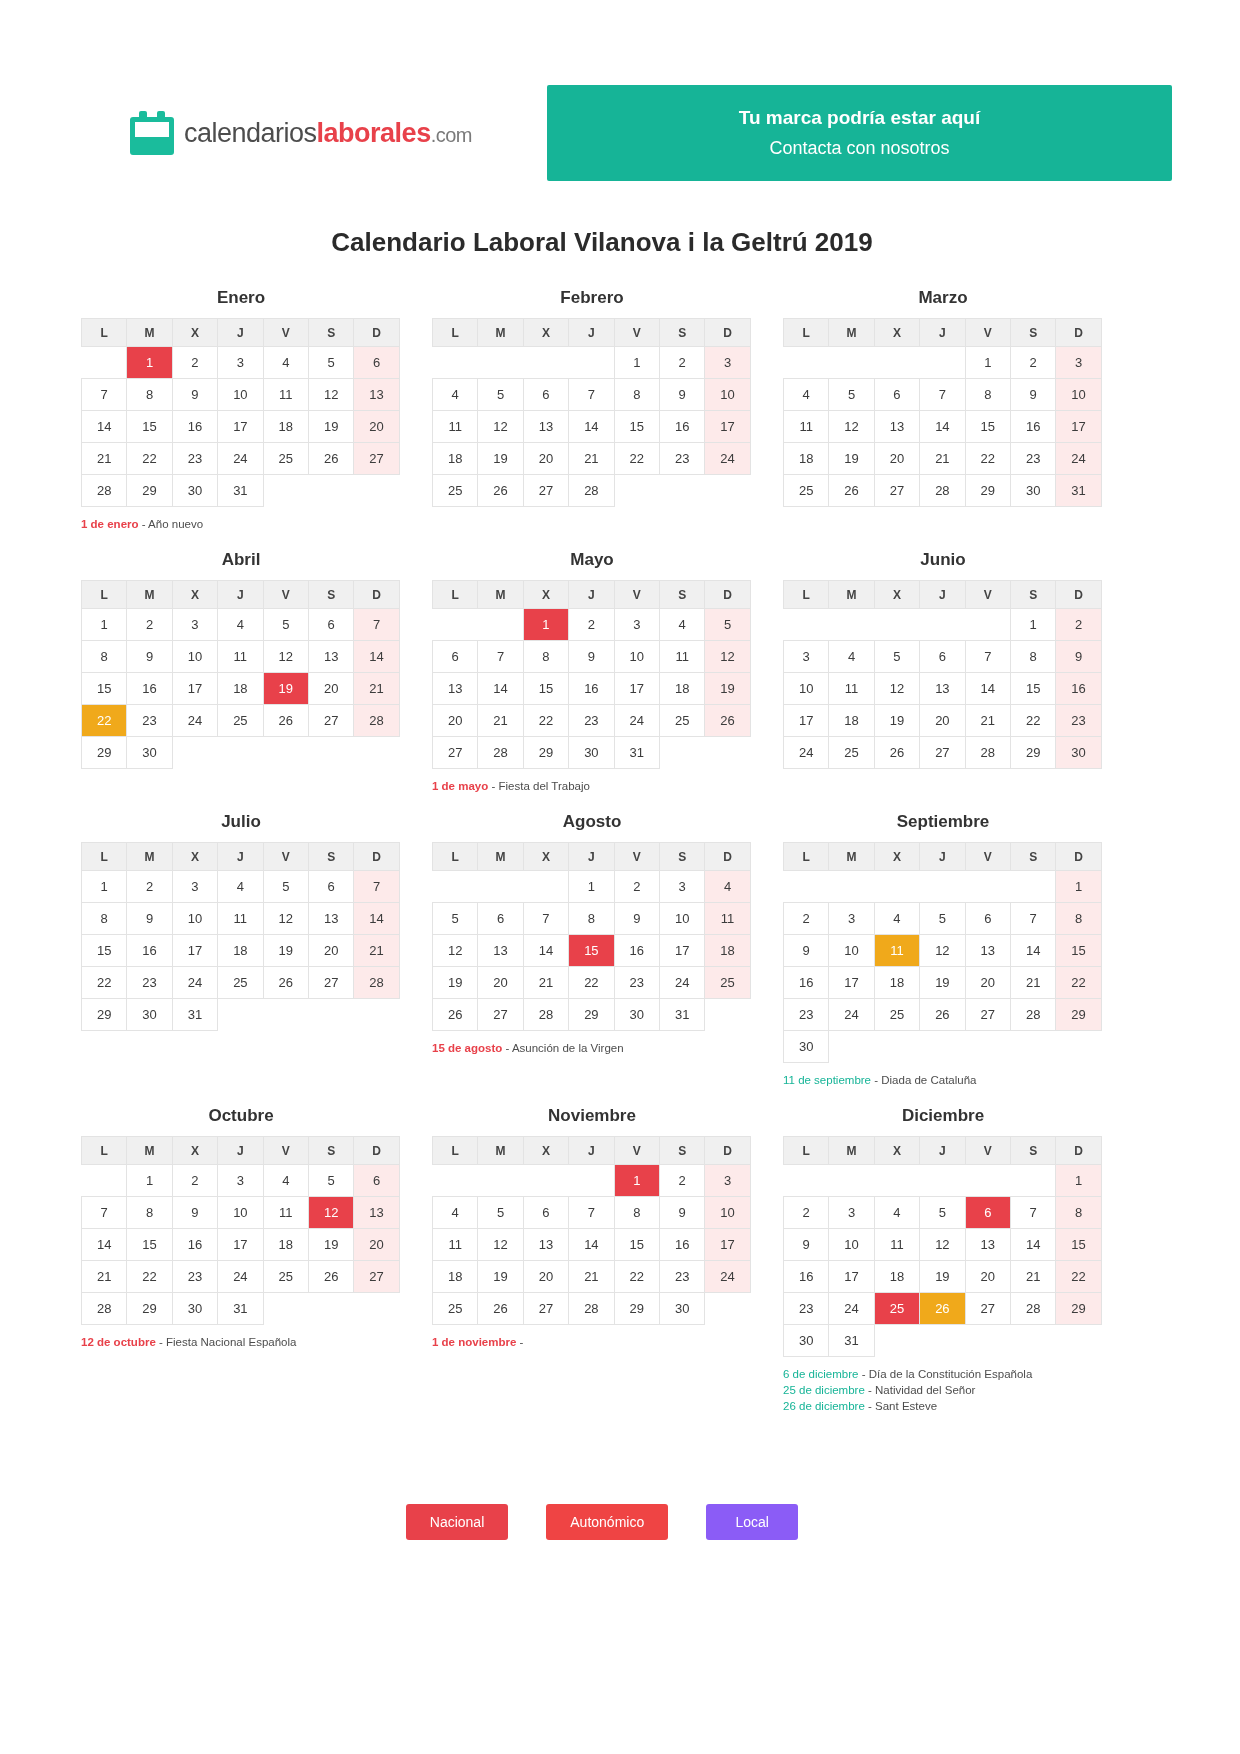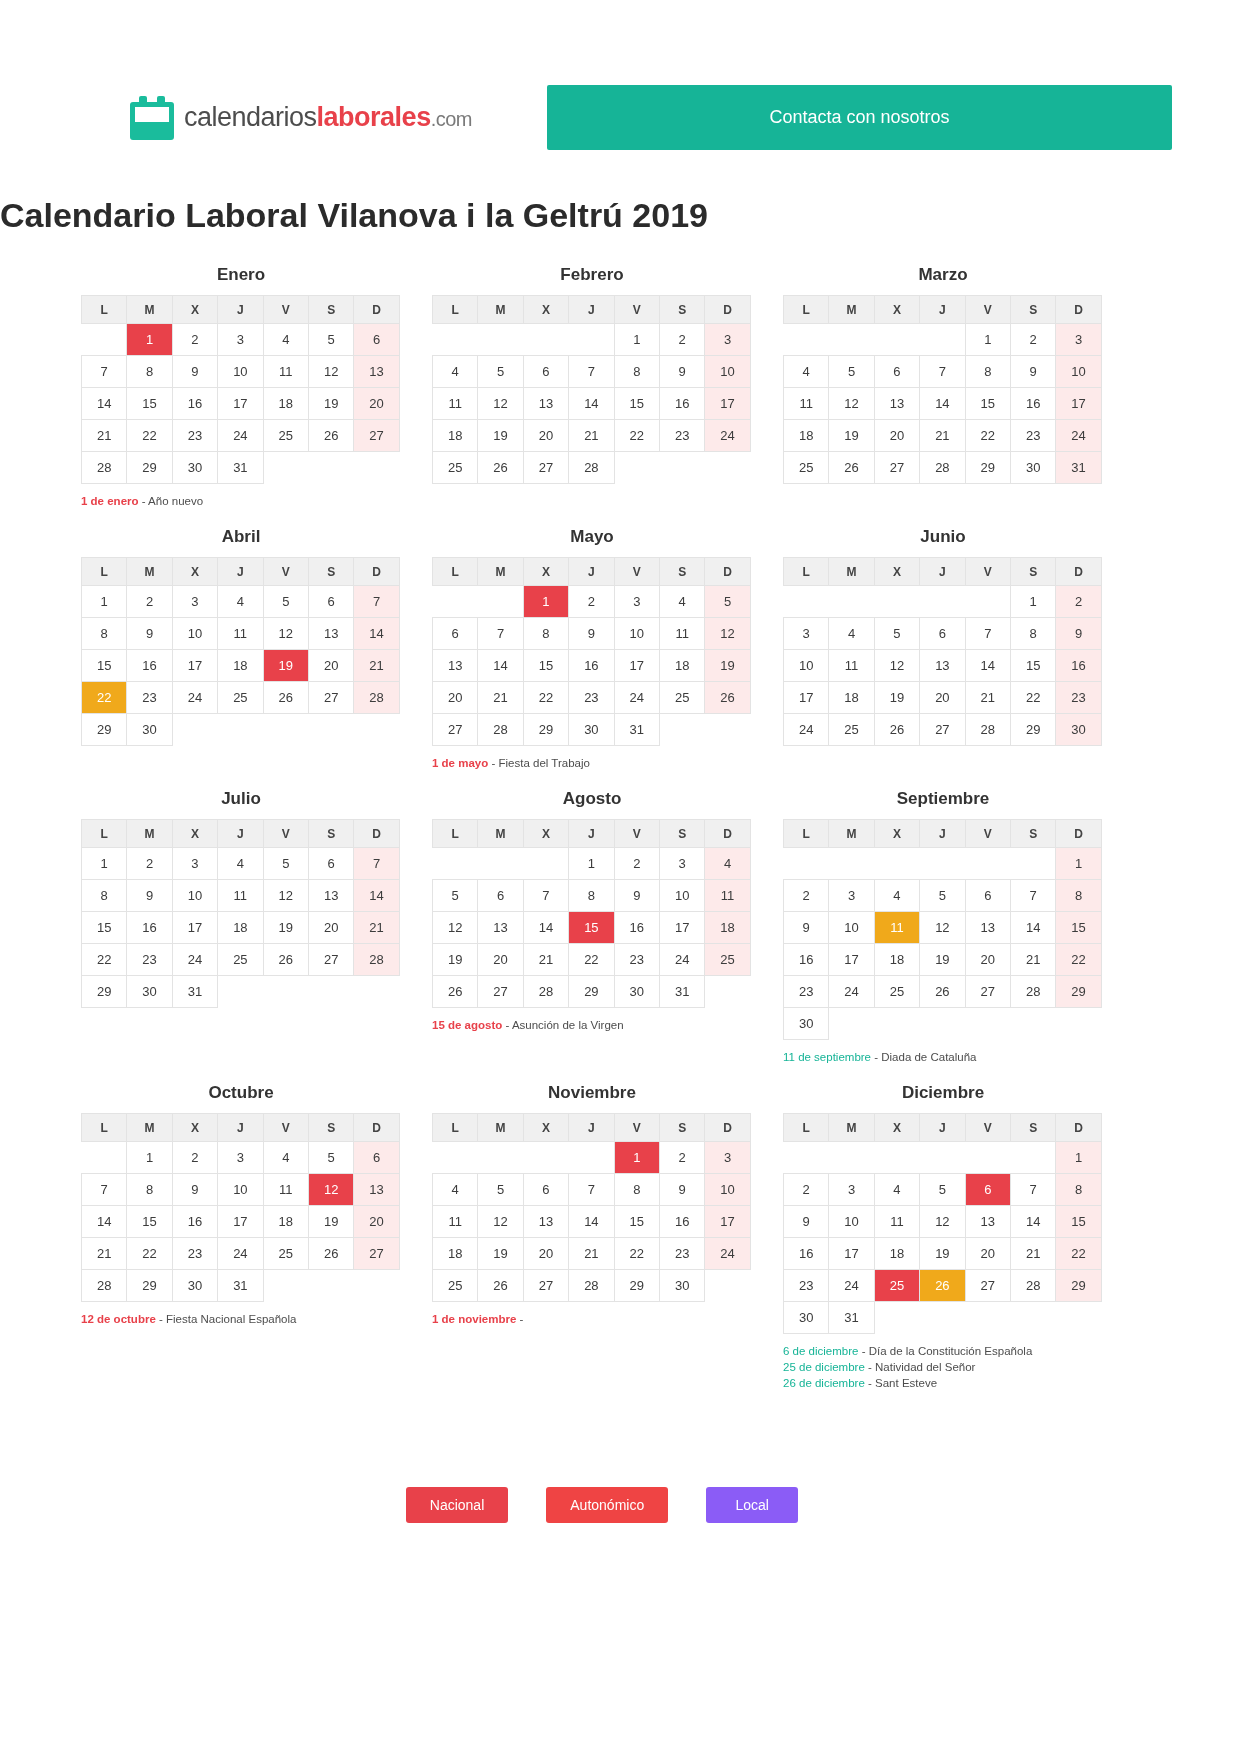--- a/index.html
+++ b/index.html
@@ -75,21 +75,22 @@
     color: #ffffff;
     text-align: center;
     padding: 22px 10px;
     border-radius: 2px;
   }
   .banner .l1 { font-size: 19px; font-weight: bold; margin-bottom: 9px; }
   .banner .l2 { font-size: 18px; }
 
   
   .title {
-    font-size: 34px;
+    text-align: center;
+    font-size: 26px;
     font-weight: bold;
     color: #2b2b2b;
     margin-top: 46px;
   }
 
   
   .months {
     display: grid;
     grid-template-columns: repeat(3, 340px);
     column-gap: 11px;
@@ -150,21 +151,20 @@
     gap: 38px;
     margin-top: 72px;
   }
   .legend .chip {
     color: #ffffff;
     font-size: 14px;
     padding: 10px 24px;
     border-radius: 3px;
     min-width: 92px;
     text-align: center;
-    margin-top: 6px;
   }
   .chip.nac { background: #e8414a; }
   .chip.aut { background: #ef4444; }
   .chip.loc { background: #8b5cf6; }
 </style>
 </head>
 <body>
 
 <div class="page">
 
@@ -174,20 +174,21 @@
         <span class="tab-l"></span>
           <span class="tab-r"></span>
         <span class="frame"></span>
           <span class="band"></span>
       </span>
       <span class="logo-text">
         <span class="a">calendarios</span><span class="b">laborales</span><span class="c">.com</span>
       </span>
     </div>
     <div class="banner">
+      <div class="l1">Tu marca podría estar aquí</div>
       <div class="l2">Contacta con nosotros</div>
     </div>
   </div>
 
   <div class="title">Calendario Laboral Vilanova i la Geltrú 2019</div>
 
   <div class="months">
       <div class="month">
         <div class="month-name">Enero</div>
         <table class="cal">

